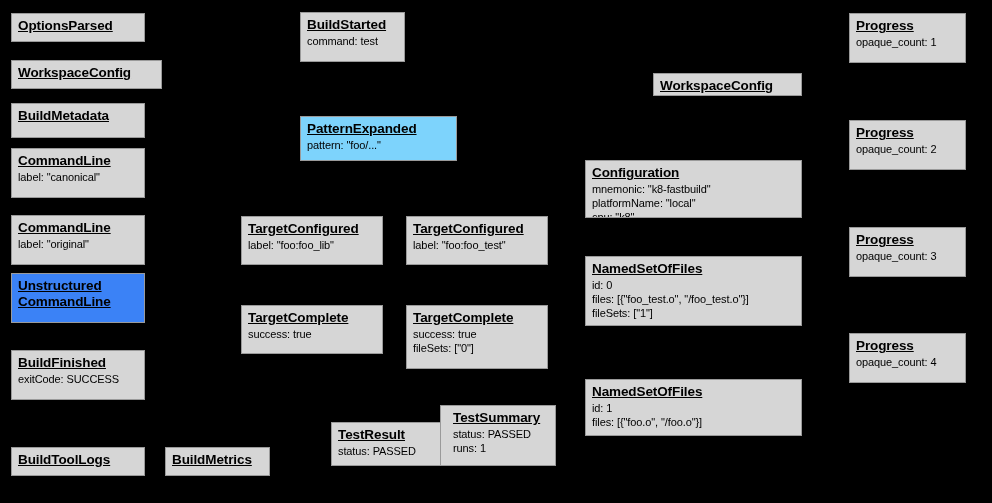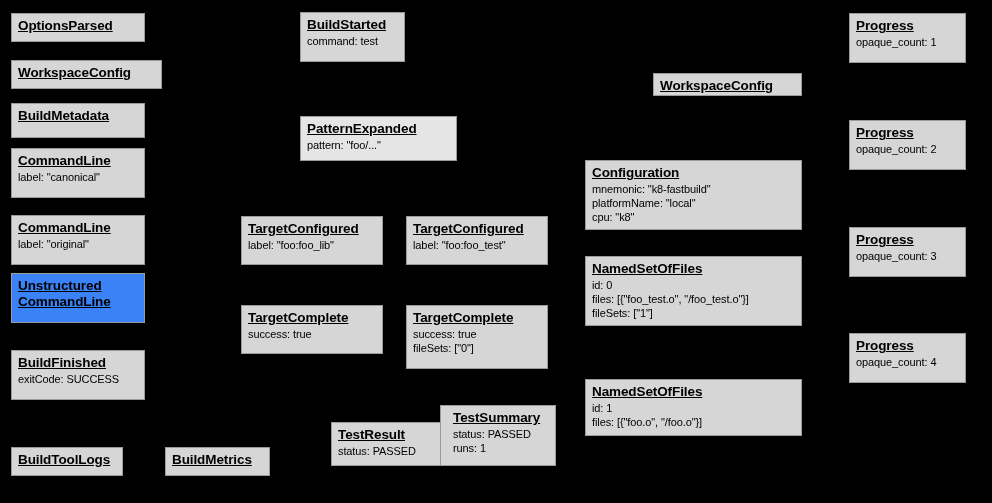--- a/index.html
+++ b/index.html
@@ -65,31 +65,31 @@
       <div class="node-fields">label: "original"</div>
     </div>
     <div class="node" style="left: 11px; top: 273px; width: 134px; height: 50px; background: #3b82f6; border-color: rgb(154, 154, 154); color: rgb(0, 0, 0);">
       <div class="node-title">Unstructured
 CommandLine</div>
     </div>
     <div class="node" style="left: 11px; top: 350px; width: 134px; height: 50px; background: rgb(214, 214, 214); border-color: rgb(154, 154, 154); color: rgb(0, 0, 0);">
       <div class="node-title">BuildFinished</div>
       <div class="node-fields">exitCode: SUCCESS</div>
     </div>
-    <div class="node" style="left: 11px; top: 447px; width: 112px; height: 29px; background: rgb(214, 214, 214); border-color: rgb(154, 154, 154); color: rgb(0, 0, 0);">
+    <div class="node" style="left: 11px; top: 447px; width: 134px; height: 29px; background: rgb(214, 214, 214); border-color: rgb(154, 154, 154); color: rgb(0, 0, 0);">
       <div class="node-title">BuildToolLogs</div>
     </div>
     <div class="node" style="left: 165px; top: 447px; width: 105px; height: 29px; background: rgb(214, 214, 214); border-color: rgb(154, 154, 154); color: rgb(0, 0, 0);">
       <div class="node-title">BuildMetrics</div>
     </div>
     <div class="node" style="left: 300px; top: 12px; width: 105px; height: 50px; background: rgb(214, 214, 214); border-color: rgb(154, 154, 154); color: rgb(0, 0, 0);">
       <div class="node-title">BuildStarted</div>
       <div class="node-fields">command: test</div>
     </div>
-    <div class="node" style="left: 300px; top: 116px; width: 157px; height: 45px; background: #e5e5e5; border-color: rgb(154, 154, 154); color: rgb(0, 0, 0);">
+    <div class="node" style="left: 300px; top: 116px; width: 157px; height: 45px; background: #7dd3fc; border-color: rgb(154, 154, 154); color: rgb(0, 0, 0);">
       <div class="node-title">PatternExpanded</div>
       <div class="node-fields">pattern: "foo/..."</div>
     </div>
     <div class="node" style="left: 241px; top: 216px; width: 142px; height: 49px; background: rgb(214, 214, 214); border-color: rgb(154, 154, 154); color: rgb(0, 0, 0);">
       <div class="node-title">TargetConfigured</div>
       <div class="node-fields">label: "foo:foo_lib"</div>
     </div>
     <div class="node" style="left: 406px; top: 216px; width: 142px; height: 49px; background: rgb(214, 214, 214); border-color: rgb(154, 154, 154); color: rgb(0, 0, 0);">
       <div class="node-title">TargetConfigured</div>
       <div class="node-fields">label: "foo:foo_test"</div>
@@ -108,21 +108,21 @@
       <div class="node-fields">status: PASSED</div>
     </div>
     <div class="node" style="left: 440px; top: 405px; width: 116px; height: 61px; background: rgb(214, 214, 214); border-color: rgb(154, 154, 154); color: rgb(0, 0, 0); padding-left: 12px;">
       <div class="node-title">TestSummary</div>
       <div class="node-fields">status: PASSED
 runs: 1</div>
     </div>
     <div class="node" style="left: 653px; top: 73px; width: 149px; height: 23px; background: rgb(214, 214, 214); border-color: rgb(154, 154, 154); color: rgb(0, 0, 0);">
       <div class="node-title">WorkspaceConfig</div>
     </div>
-    <div class="node" style="left: 585px; top: 160px; width: 217px; height: 70px; background: rgb(214, 214, 214); border-color: rgb(154, 154, 154); color: rgb(0, 0, 0);">
+    <div class="node" style="left: 585px; top: 160px; width: 217px; height: 58px; background: rgb(214, 214, 214); border-color: rgb(154, 154, 154); color: rgb(0, 0, 0);">
       <div class="node-title">Configuration</div>
       <div class="node-fields">mnemonic: "k8-fastbuild"
 platformName: "local"
 cpu: "k8"</div>
     </div>
     <div class="node" style="left: 585px; top: 256px; width: 217px; height: 70px; background: rgb(214, 214, 214); border-color: rgb(154, 154, 154); color: rgb(0, 0, 0);">
       <div class="node-title">NamedSetOfFiles</div>
       <div class="node-fields">id: 0
 files: [{"foo_test.o", "/foo_test.o"}]
 fileSets: ["1"]</div>

